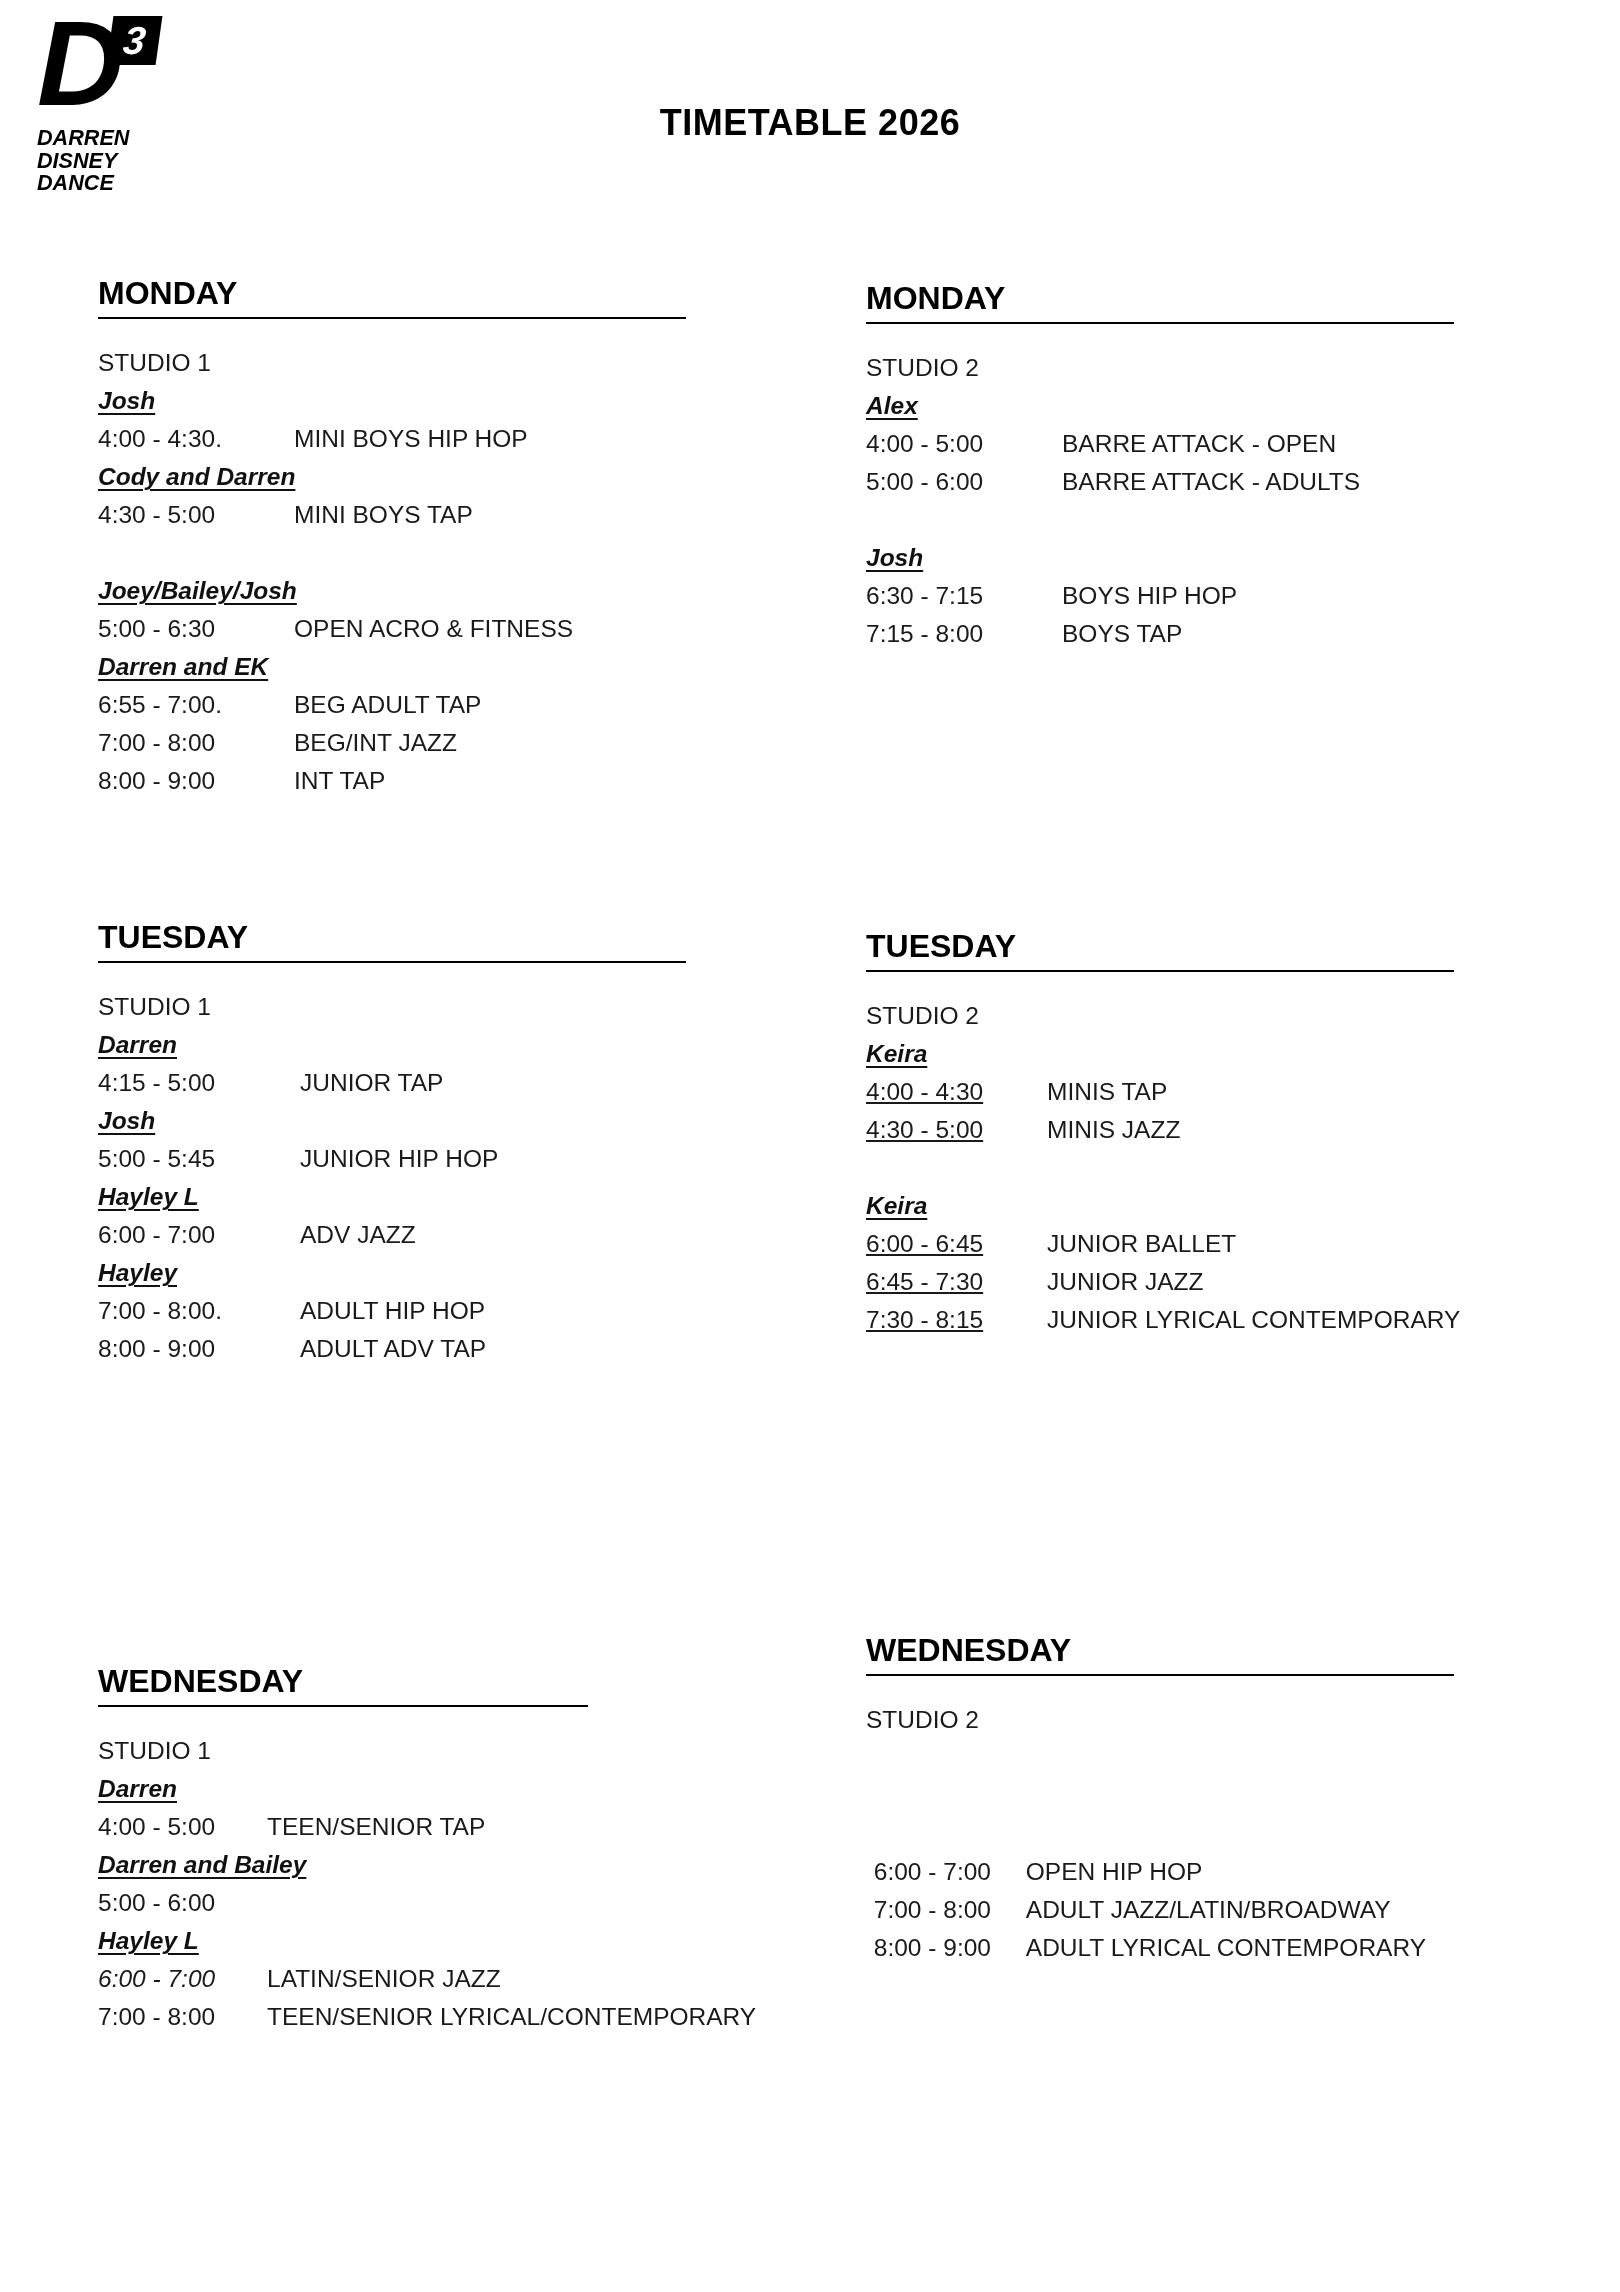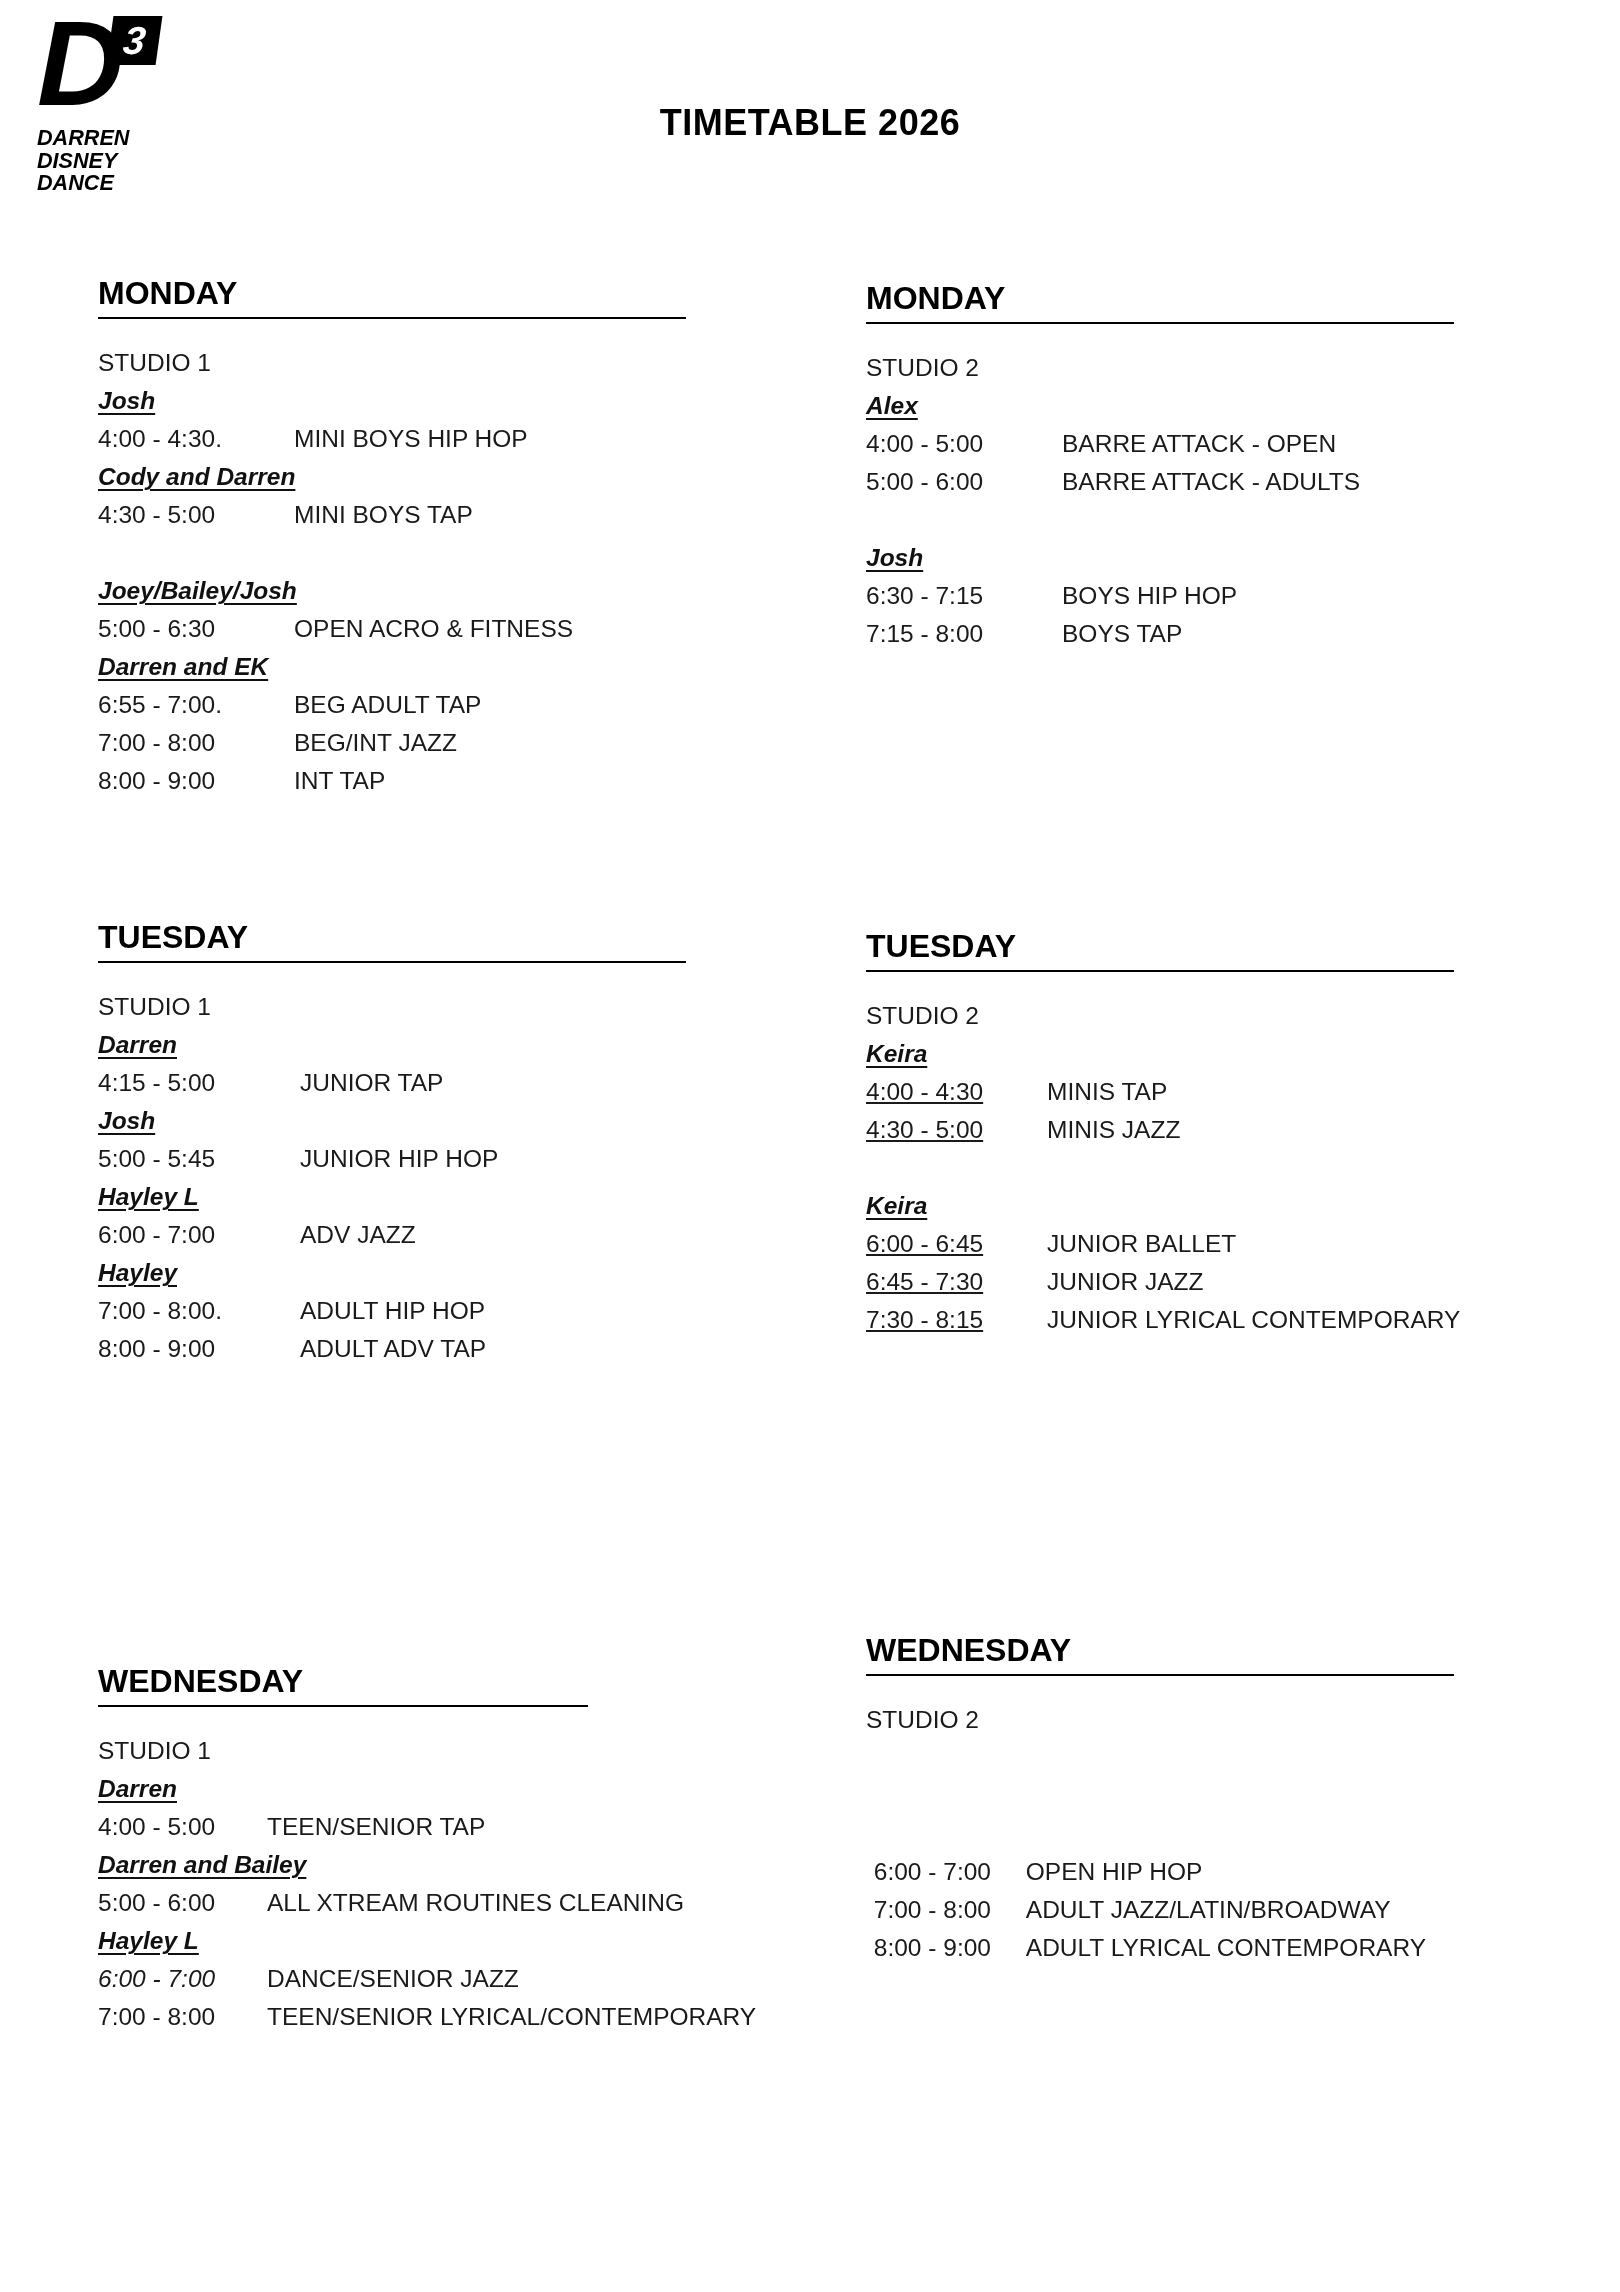--- a/index.html
+++ b/index.html
@@ -278,26 +278,25 @@
         <div class="day-heading">WEDNESDAY</div>
         <div class="studio-label">STUDIO 1</div>
         <div class="teacher-row">Darren</div>
         <div class="class-row">
           <span class="time">4:00 - 5:00</span>
           <span class="name">TEEN/SENIOR TAP</span>
         </div>
         <div class="teacher-row">Darren and Bailey</div>
         <div class="class-row">
           <span class="time">5:00 - 6:00</span>
-          <span class="name">ALL XTREAM ROUTINES CLEANING</span>
         </div>
         <div class="teacher-row">Hayley L</div>
         <div class="class-row">
           <span class="time italic">6:00 - 7:00</span>
-          <span class="name">DANCE/SENIOR JAZZ</span>
+          <span class="name">LATIN/SENIOR JAZZ</span>
         </div>
         <div class="class-row">
           <span class="time">7:00 - 8:00</span>
           <span class="name">TEEN/SENIOR LYRICAL/CONTEMPORARY</span>
         </div>
       </section>
     </div>
 
 </div>
 

